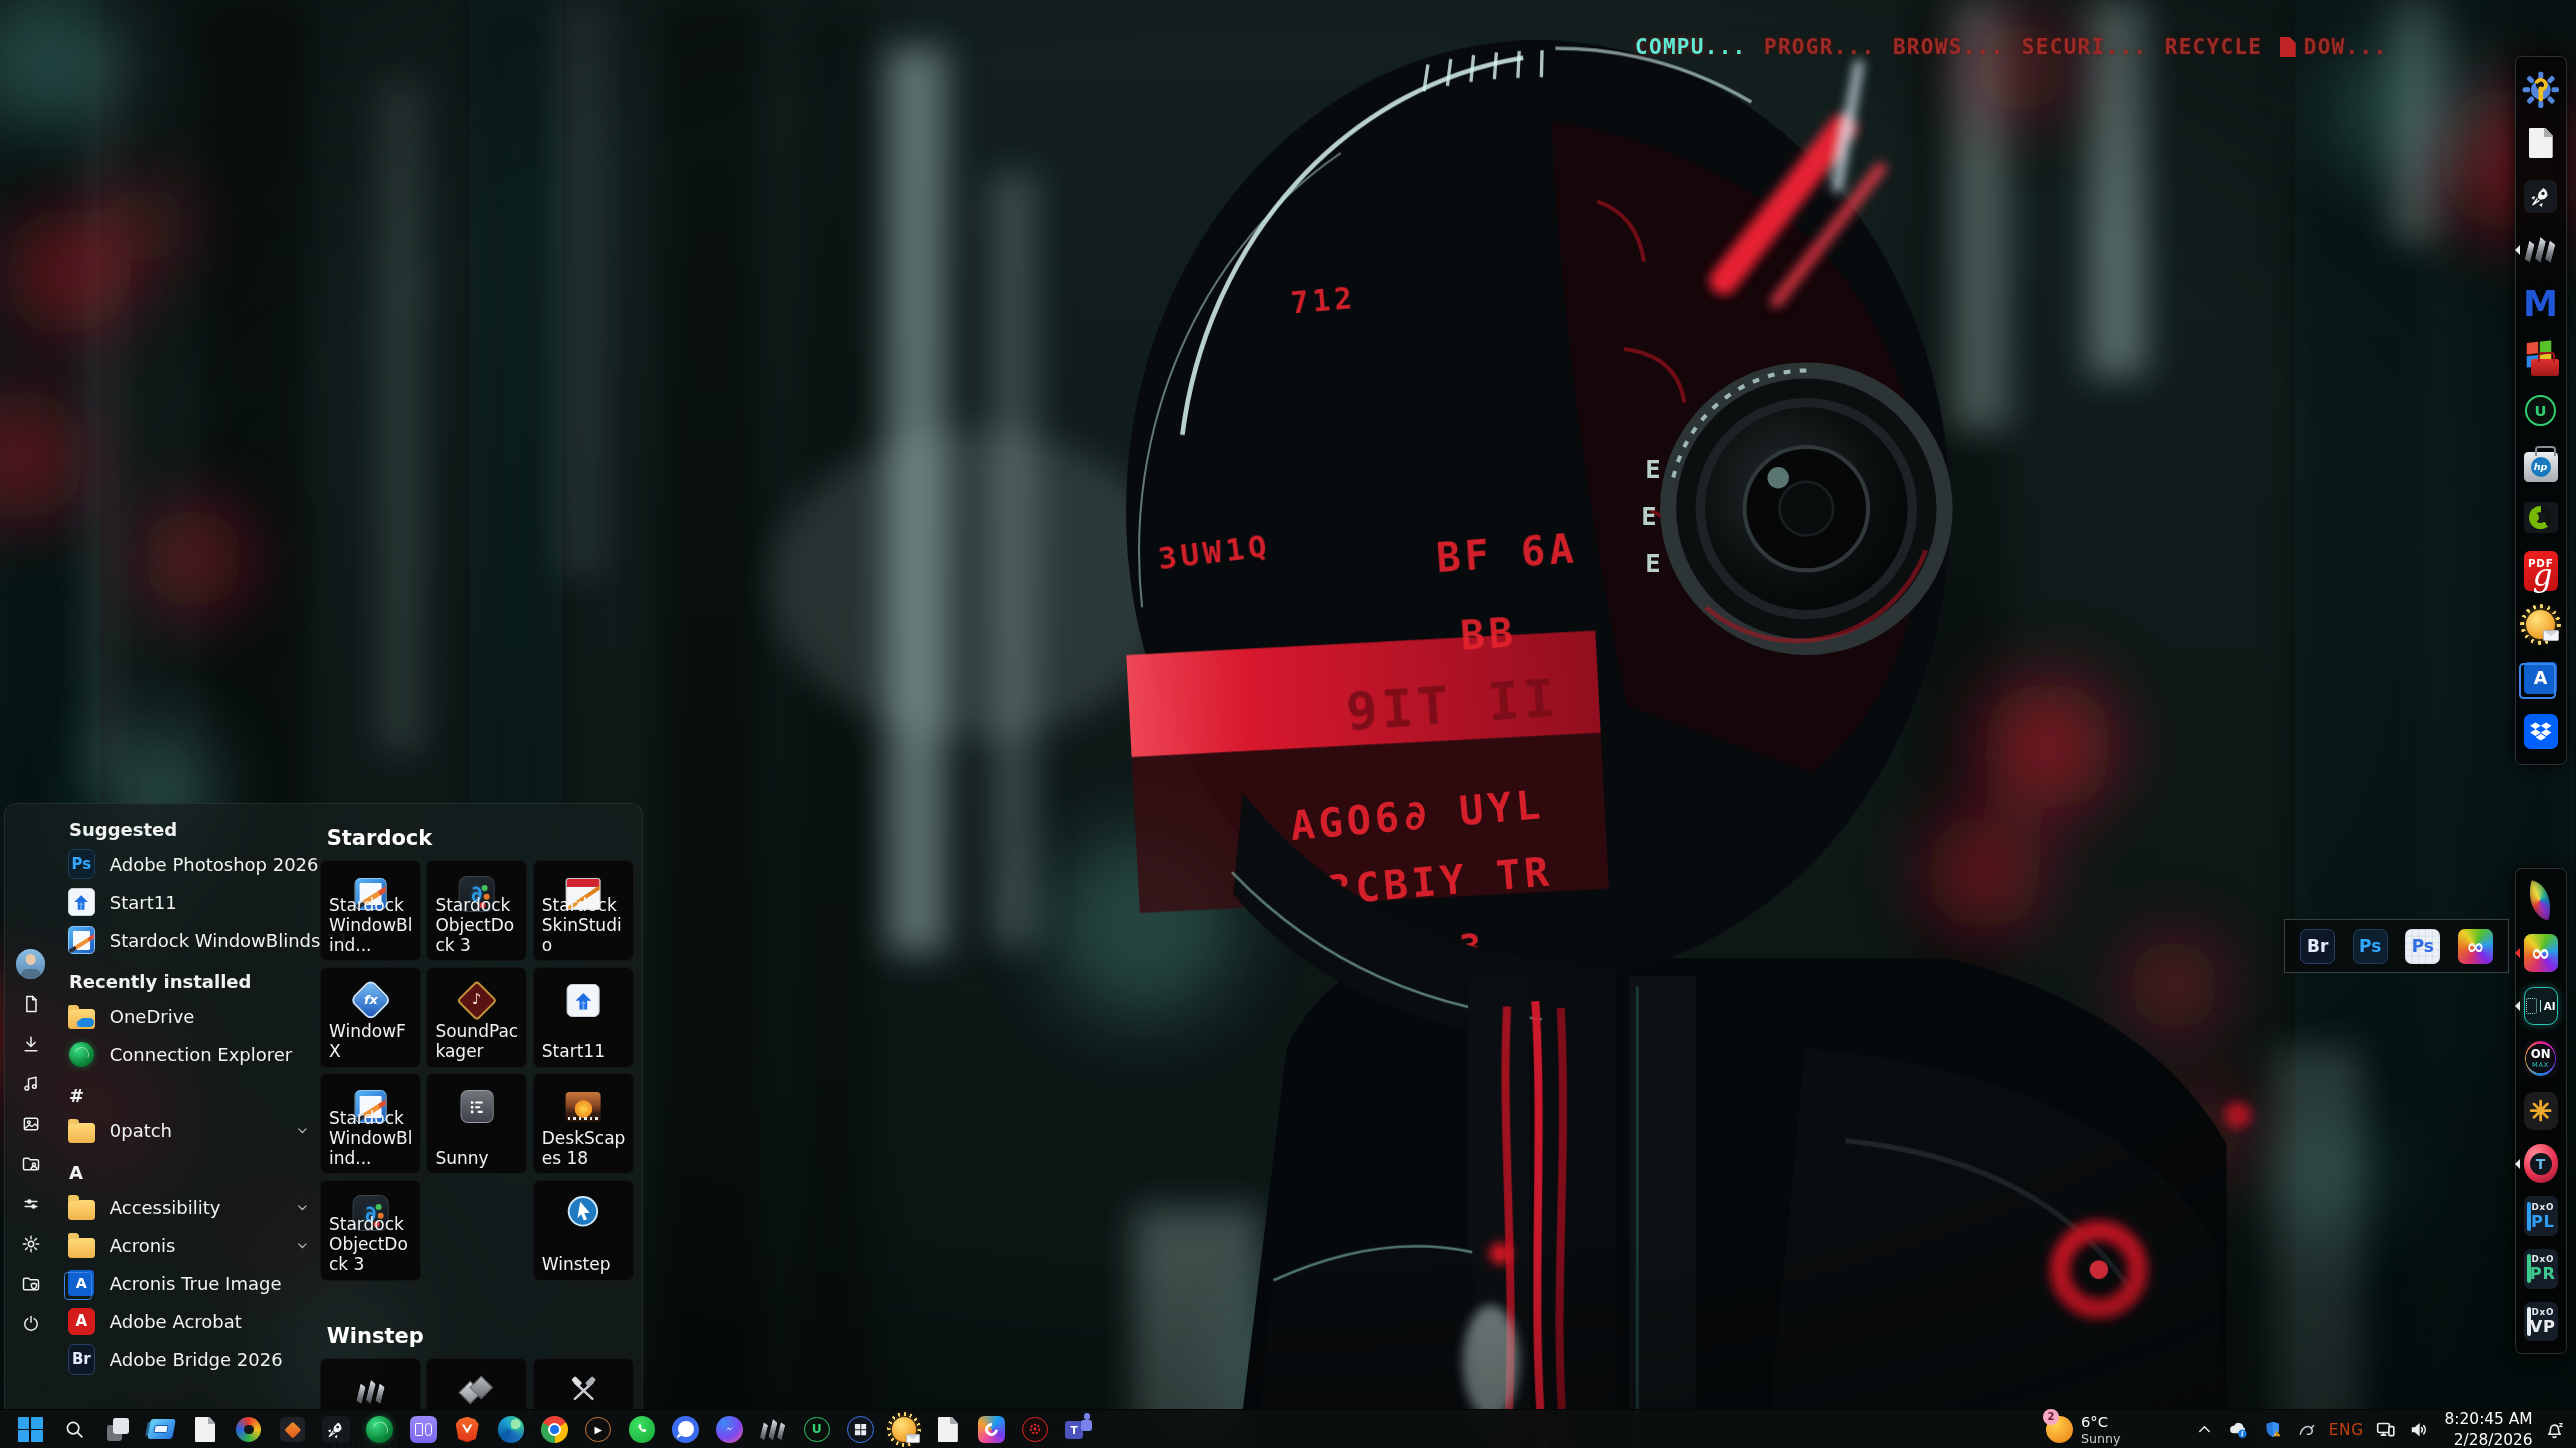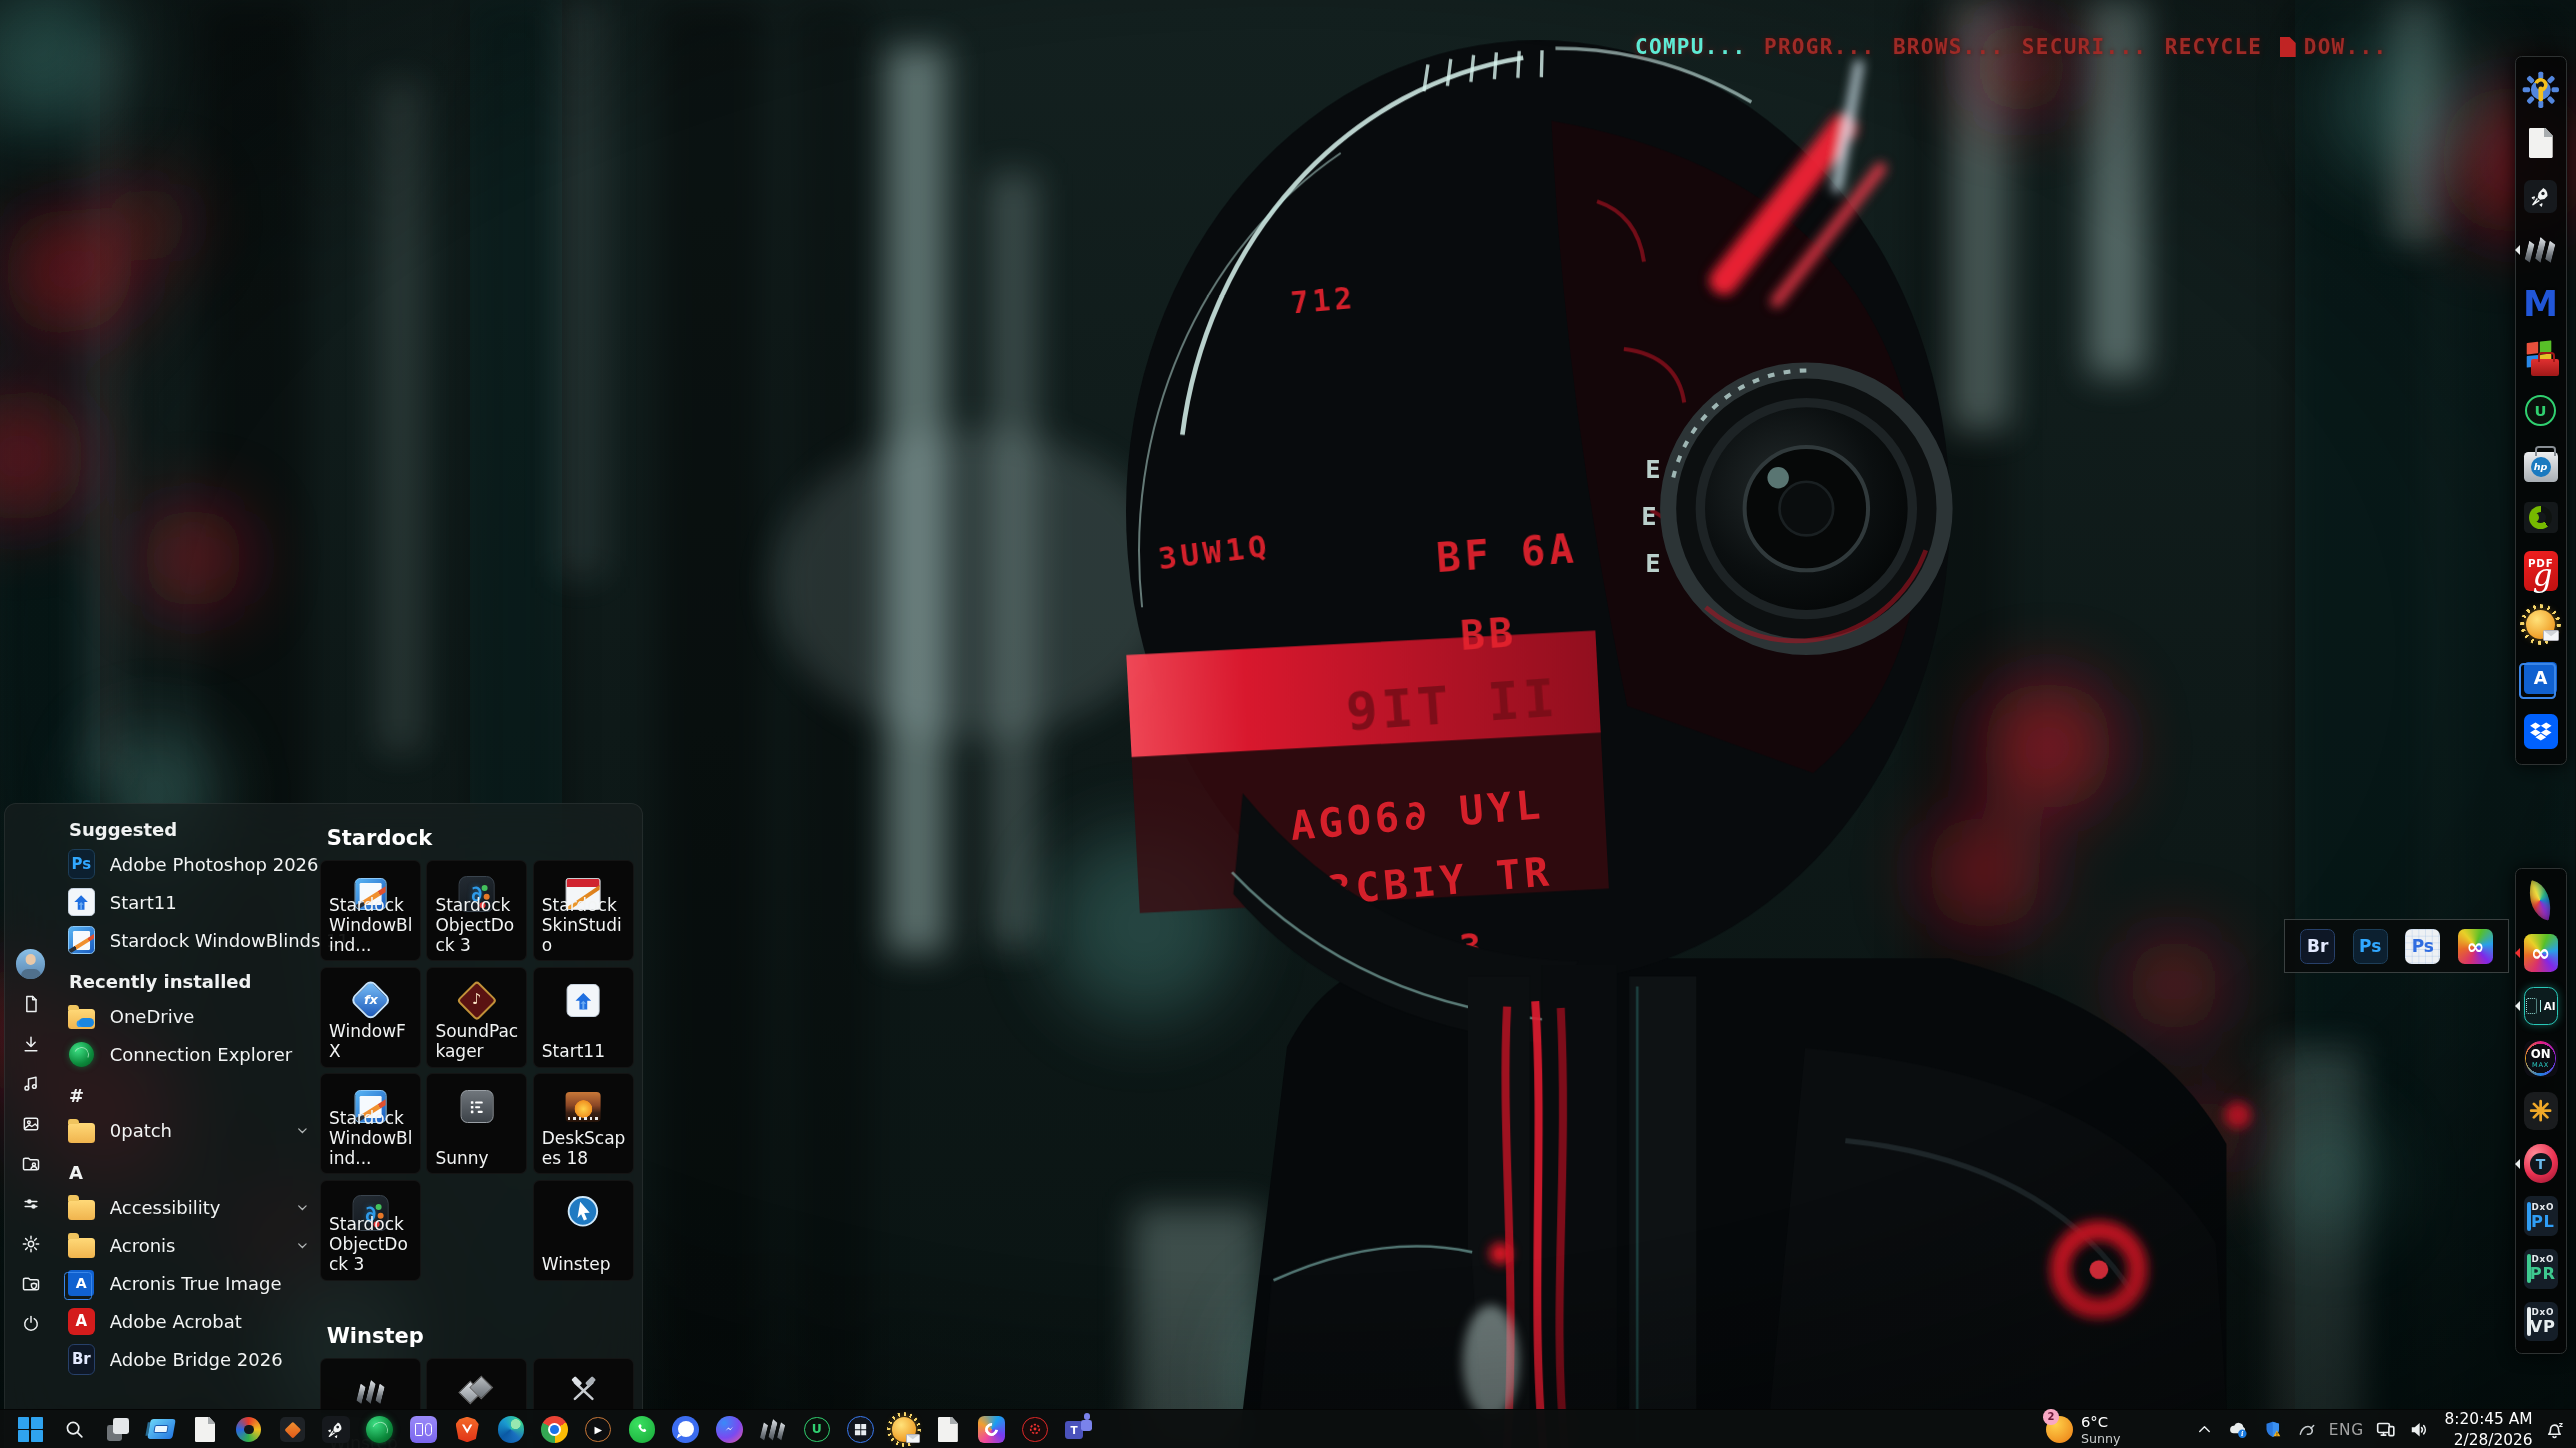--- a/index.html
+++ b/index.html
@@ -242,21 +242,21 @@
   .tray{margin-left:auto;display:flex;align-items:center;gap:10px}
   .weather{display:flex;align-items:center;gap:8px;margin-right:62px}
   .wsun{position:relative;width:27px;height:27px;border-radius:50%;
     background:radial-gradient(circle at 35% 30%,#ffd24a,#f09020 75%,#d86a10)}
   .wbadge{position:absolute;top:-6.7px;left:-2.7px;width:15.4px;height:15.4px;border-radius:50%;background:#f8a8c4;color:#6a1838;
     font-size:10px;font-weight:bold;display:flex;align-items:center;justify-content:center}
   .wtxt{display:flex;flex-direction:column;line-height:1.2}
   .wtemp{color:#fff;font-size:14.8px}
   .wcond{color:#c8cccc;font-size:12.7px}
   .tray-ic{width:24px;height:24px;display:flex;align-items:center;justify-content:center}
-  .lang{color:#a3a3a3;font-size:15.4px;letter-spacing:0.7px}
+  .lang{color:#c2410c;font-size:15.4px;letter-spacing:0.7px}
   .clock{display:flex;flex-direction:column;align-items:flex-end;color:#fff;font-size:15.4px;line-height:1.3;margin-left:2.7px}
 </style>
 </head>
 <body>
 
 <div class="screen">
 
   <svg class="wall" viewBox="0 0 3839 2159" preserveAspectRatio="none">
     <defs>
       <linearGradient id="bg" x1="0" y1="0" x2="0" y2="1">

